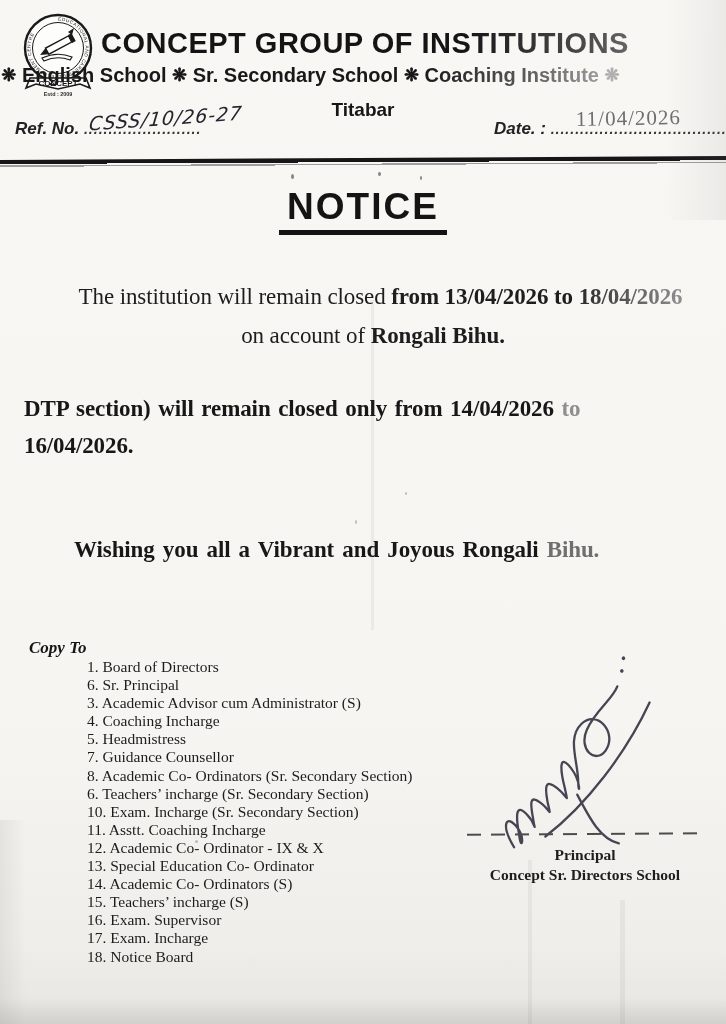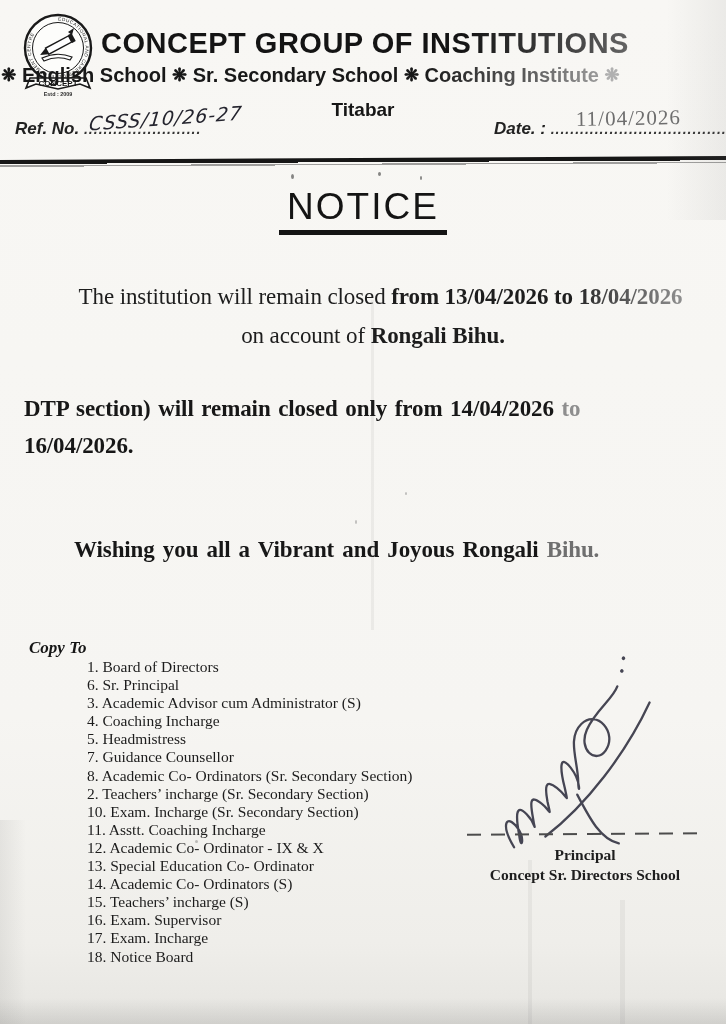--- a/index.html
+++ b/index.html
@@ -50,21 +50,21 @@
     font-size:21px;color:#6e6e6e;letter-spacing:1px;transform:rotate(-1deg);
   }
   .rule{
     position:absolute;left:0;top:158px;width:726px;height:8px;
     background:linear-gradient(180deg,#161616 0 52%,transparent 52% 70%,rgba(50,50,50,.45) 70% 88%,transparent 88%);
     transform:rotate(-.3deg);
   }
   
   .notice-wrap{position:absolute;left:0;top:186px;width:726px;text-align:center;}
   .notice{
-    display:inline-block;font-family:"Liberation Sans", sans-serif;font-weight:normal;
+    display:inline-block;font-family:"Liberation Sans", sans-serif;font-weight:bold;
     font-size:37px;letter-spacing:2px;color:#141414;
     border-bottom:5px solid #141414;padding:0 8px 2px 8px;
   }
   
   .para{position:absolute;font-size:23px;letter-spacing:-.1px;}
   .line{white-space:nowrap;}
   .p1{left:24px;top:277px;width:698px;line-height:39px;color:#1d1d1d;text-align:center;}
   .p1 .l1{padding-left:15px;}
   .p2{left:24px;top:391px;width:698px;line-height:36.5px;font-weight:bold;color:#171717;}
   .p2 .l1{padding-left:48px;word-spacing:3px;}
@@ -188,21 +188,21 @@
 
   <div class="copyto-label">Copy To</div>
   <ul class="copy-list">
     <li>1. Board of Directors</li>
     <li>6. Sr. Principal</li>
     <li>3. Academic Advisor cum Administrator (S)</li>
     <li>4. Coaching Incharge</li>
     <li>5. Headmistress</li>
     <li>7. Guidance Counsellor</li>
     <li>8. Academic Co- Ordinators (Sr. Secondary Section)</li>
-    <li>2. Teachers’ incharge (Sr. Secondary Section)</li>
+    <li>6. Teachers’ incharge (Sr. Secondary Section)</li>
     <li>10. Exam. Incharge (Sr. Secondary Section)</li>
     <li>11. Asstt. Coaching Incharge</li>
     <li>12. Academic Co- Ordinator - IX &amp; X</li>
     <li>13. Special Education Co- Ordinator</li>
     <li>14. Academic Co- Ordinators (S)</li>
     <li>15. Teachers’ incharge (S)</li>
     <li>16. Exam. Supervisor</li>
     <li>17. Exam. Incharge</li>
     <li>18. Notice Board</li>
   </ul>

